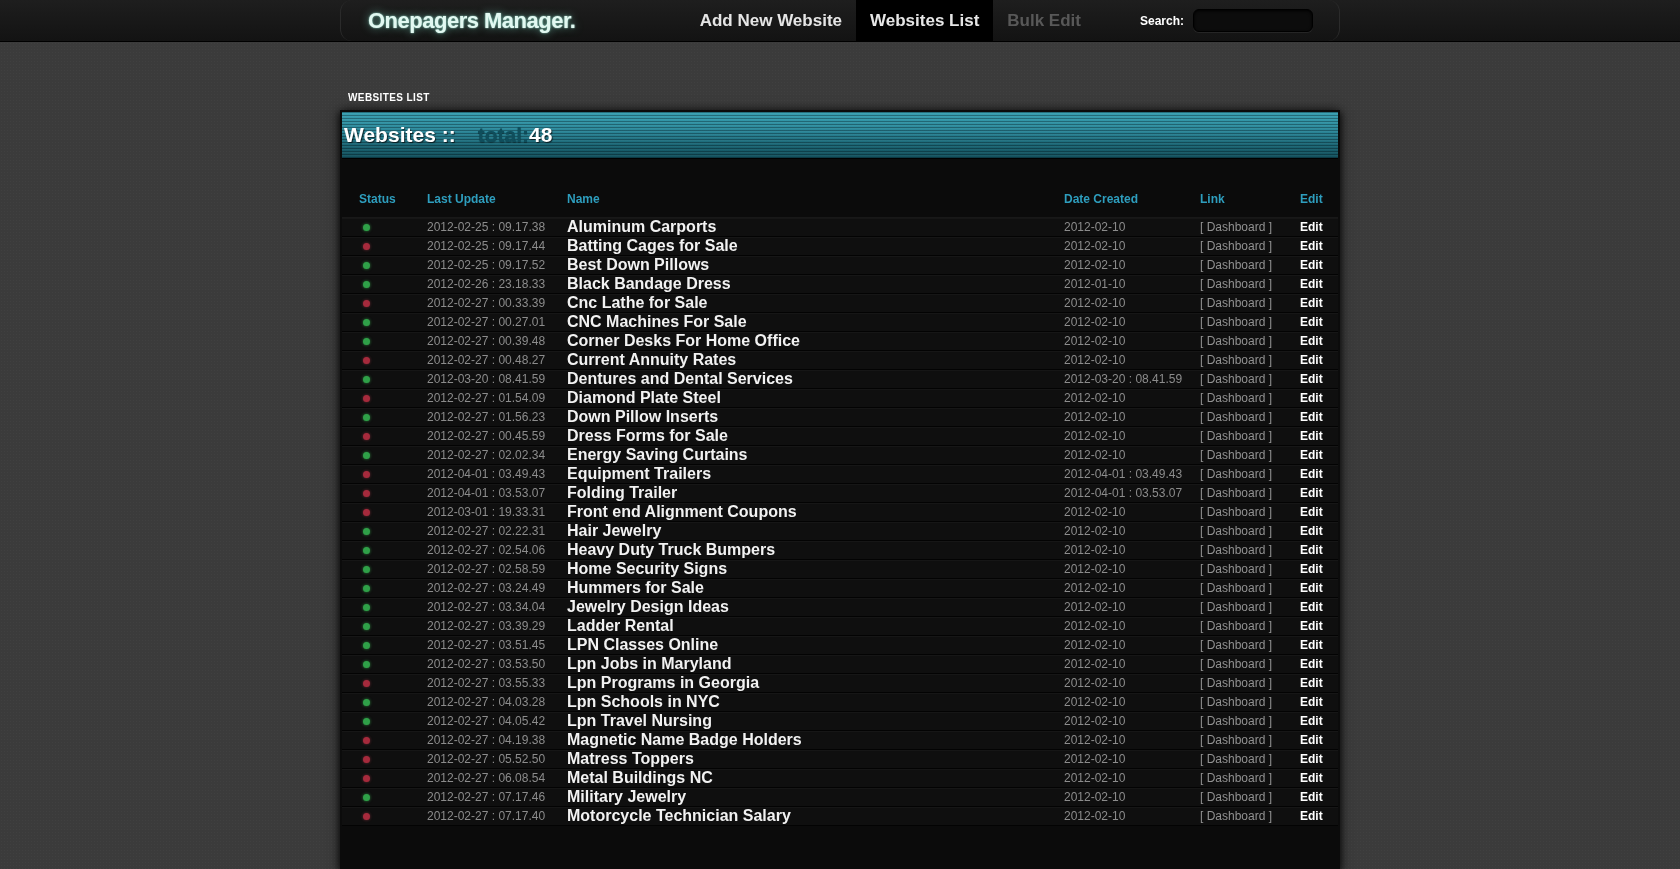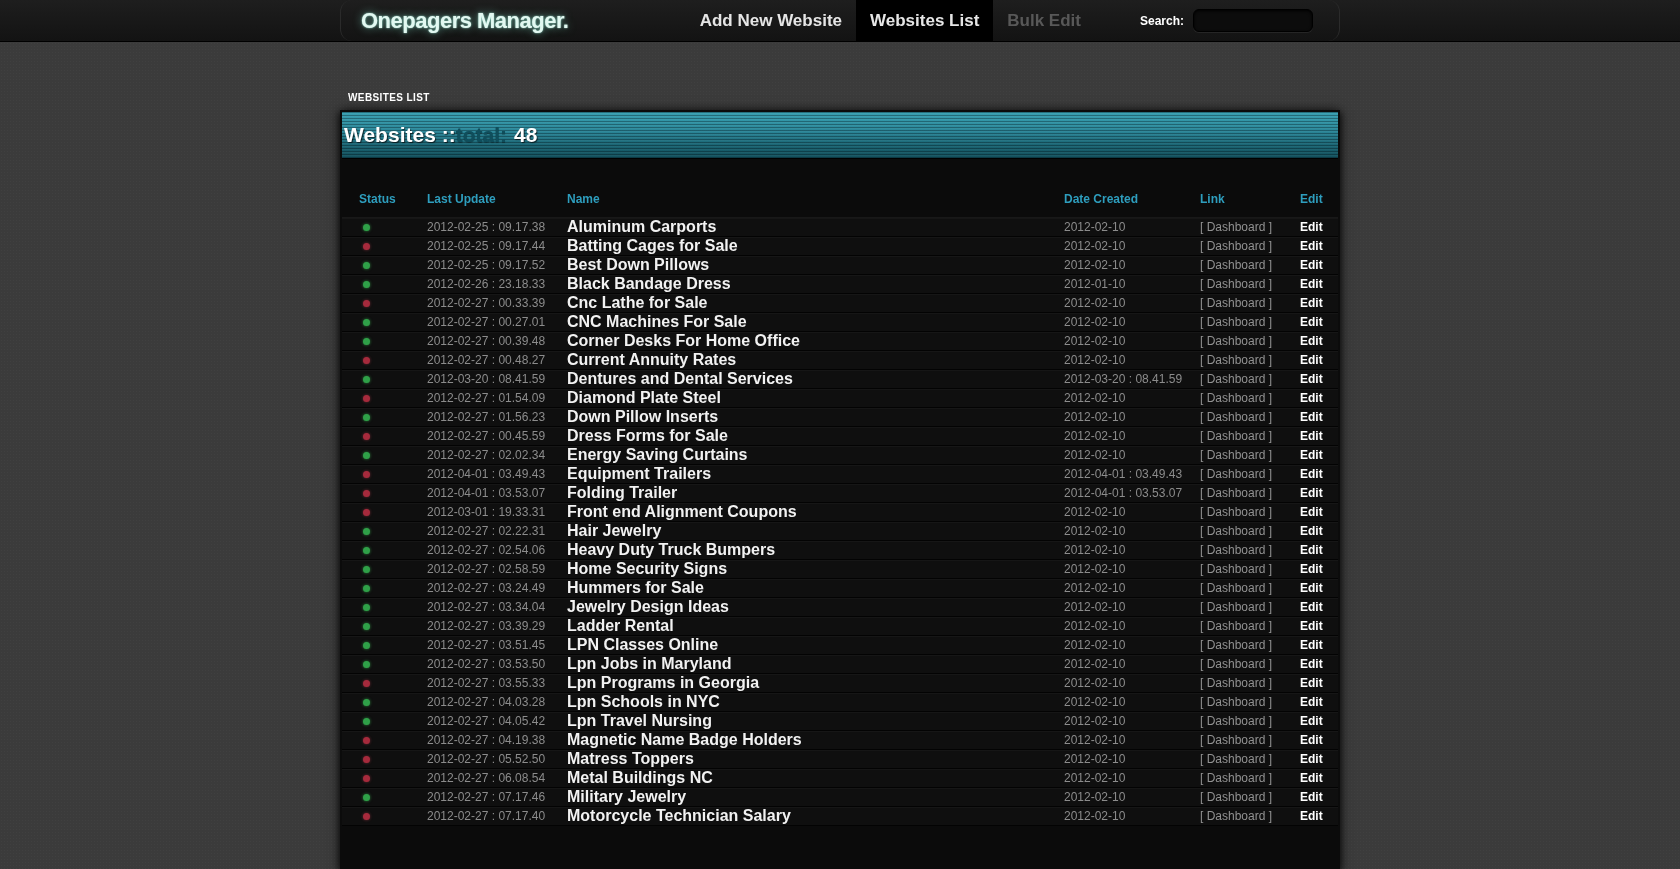--- a/index.html
+++ b/index.html
@@ -15,21 +15,21 @@
     height: 42px;
     background: linear-gradient(#1e1e1e, #131313);
     border-bottom: 1px solid #000;
   }
   .topbar-inner {
     width: 1000px; height: 100%;
     margin: 0 auto;
     display: flex; align-items: center;
     border-left: 1px solid #2b2b2b;
     border-right: 1px solid #2b2b2b;
-    padding-left: 20px;
+    padding-left: 27px;
     border-radius: 12px;
   }
   .logo {
     font-size: 22px; font-weight: bold; letter-spacing: -0.5px;
     color: #e2f8f1;
     text-shadow: 0 0 9px rgba(140,255,225,0.55), 0 0 2px rgba(190,255,240,0.8);
     cursor: pointer; white-space: nowrap;
   }
   nav { margin-left: auto; display: flex; height: 100%; }
   .nav-item {
@@ -78,26 +78,25 @@
     background:
       repeating-linear-gradient(to bottom, rgba(0,10,14,0.32) 0 1px, rgba(255,255,255,0.035) 1px 2px, transparent 2px 3px),
       linear-gradient(to bottom, #38a0b2 0%, #2b8799 40%, #175d6b 80%, #134f5c 100%);
     border-bottom: 1px solid #000;
   }
   .panel-title {
     font-size: 21px; font-weight: bold; color: #fff;
     text-shadow: 1px 1px 1px rgba(0,0,0,0.65);
   }
   .total-label {
-    margin-left: 0;
+    margin-left: 22px;
     font-size: 21px; font-weight: bold; color: #0f4e5c;
     text-shadow: 0 1px 1px rgba(0,0,0,0.35);
   }
   .total-value {
-    margin-left: 7px;
     font-size: 21px; font-weight: bold; color: #fff;
     text-shadow: 1px 1px 1px rgba(0,0,0,0.65);
   }
   .panel-body {
     background: #0b0b0b;
     padding-top: 22px;
     min-height: 712px;
   }
   
   table { width: 100%; border-collapse: collapse; table-layout: fixed; }

